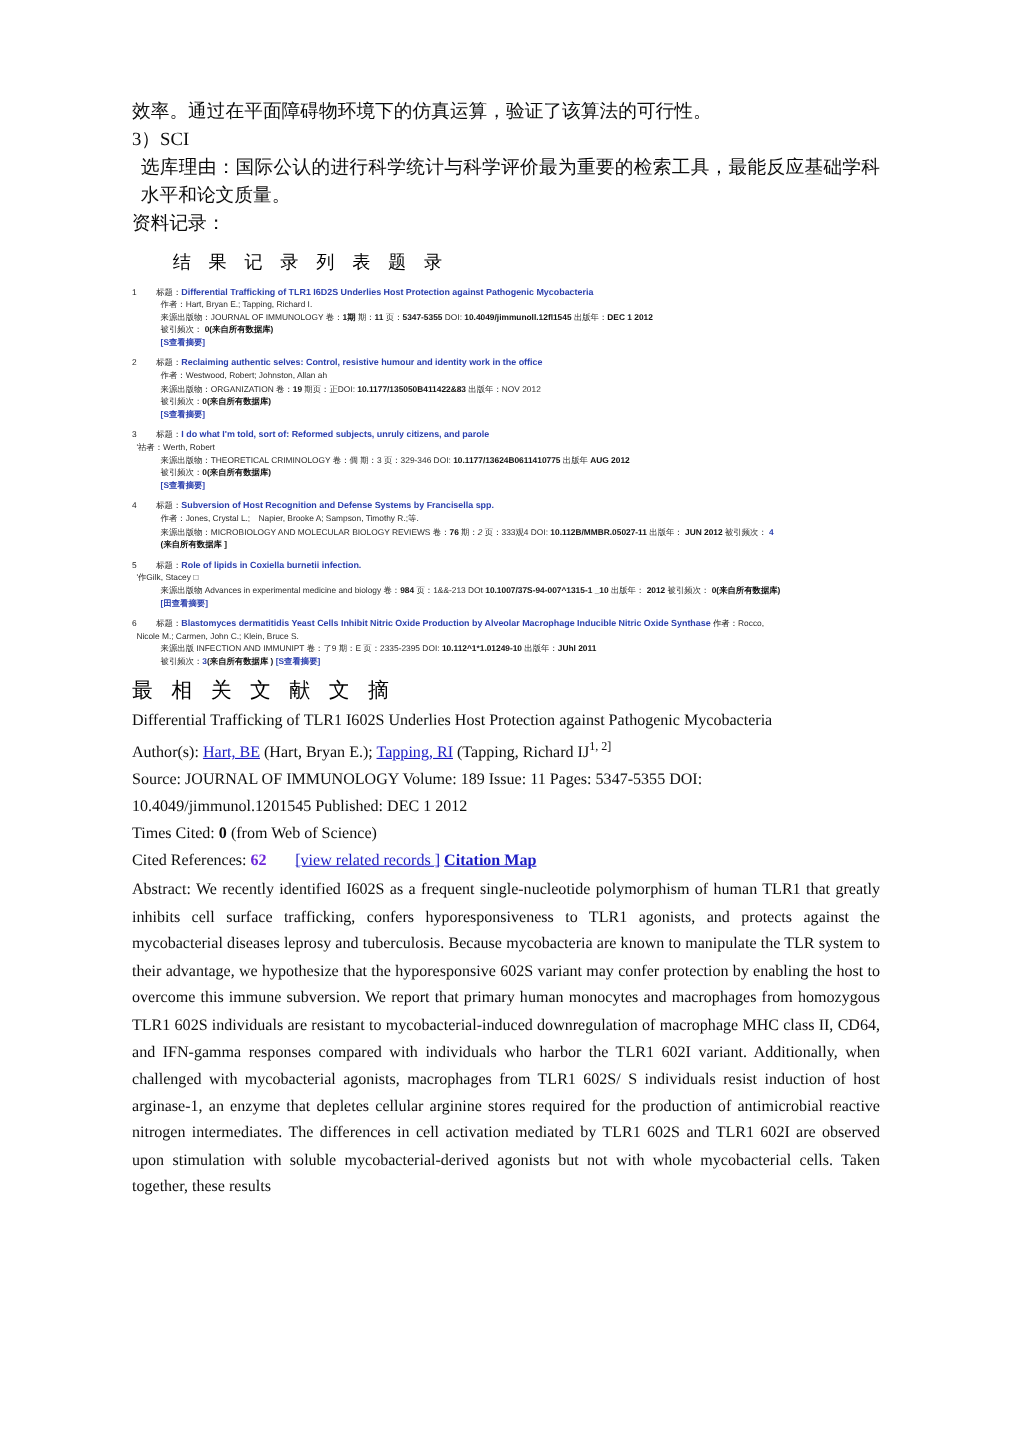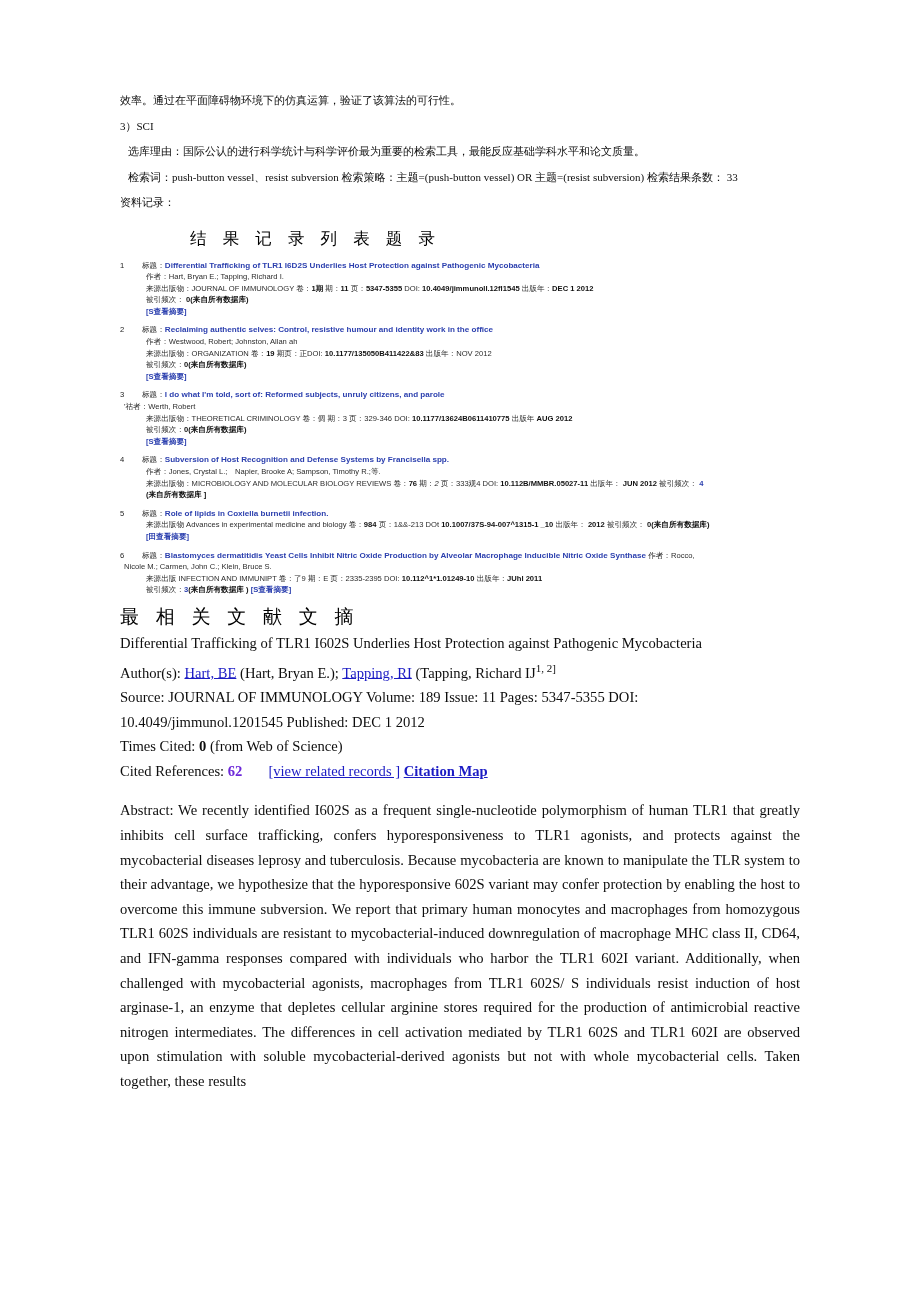--- a/index.html
+++ b/index.html
@@ -24,35 +24,35 @@
   .body-col {
     position: absolute;
     left: 120px;
     top: 88px;
     width: 680px;
   }
 
   
   .prose {
     font-family: "Liberation Serif", "DejaVu Serif", serif;
-    font-size: 11px;
+    font-size: 17px;
     line-height: 25.5px;
     color: #0d0d0d;
     text-align: justify;
   }
   .prose p {
     margin: 0 0 0 0;
   }
   .p-gap { margin-top: 4px; }
   .p-hang { padding-left: 8px; }
 
   
   .result-heading {
     margin-top: 10px;
-    margin-left: 70px;
+    margin-left: 37px;
     font-size: 16.5px;
     letter-spacing: 6px;
     line-height: 26px;
     font-family: "Liberation Serif", "DejaVu Serif", serif;
   }
 
   
   .records {
     margin-top: 8px;
     font-family: "Liberation Sans", "DejaVu Sans", sans-serif;
@@ -129,35 +129,34 @@
     font-weight: bold;
   }
   .bold { font-weight: bold; }
   .sup { font-size: 11px; vertical-align: super; }
   .abstract {
     font-family: "Liberation Serif", "DejaVu Serif", serif;
     font-size: 14.6px;
     line-height: 24.6px;
     text-align: justify;
     color: #0d0d0d;
-    margin-top: 15px;
+    margin-top: 2px;
   }
   .spacer-cited { display: inline-block; width: 26px; }
 </style>
 </head>
 <body>
 
 <div class="page">
   <div class="body-col">
 
     <div class="prose">
       <p>效率。通过在平面障碍物环境下的仿真运算，验证了该算法的可行性。</p>
       <p class="p-gap">3）SCI</p>
       <p class="p-gap p-hang">选库理由：国际公认的进行科学统计与科学评价最为重要的检索工具，最能反应基础学科水平和论文质量。</p>
-      <p class="p-hang">检索词：push-button vessel、resist subversion 检索策略：主题=(push-button vessel) OR 主题=(resist subversion) 检索结果条数：   33</p>
       <p>资料记录：</p>
     </div>
 
     <div class="result-heading">结 果 记 录 列 表 题 录</div>
 
     <div class="records">
 
       <div class="record">
         <span class="rec-num">1</span>
         <div class="rec-title-line">
@@ -247,20 +246,23 @@
         </div>
         <div class="rec-line">
           <span class="b">(来自所有数据库 ]</span>
         </div>
       </div>
 
       <div class="record">
         <span class="rec-num">5</span>
         <div class="rec-title-line">
           <span class="rec-label">标题：</span><span class="rec-title">Role of lipids in Coxiella burnetii infection.</span>
+        </div>
+        <div class="rec-line" style="margin-left:-22px">
+          <span>'作</span><span>Gilk, Stacey □</span>
         </div>
         <div class="rec-line">
           <span>来源出版物</span> <span>Advances in experimental medicine and biology</span>
           <span>卷：</span><span class="b">984</span>
           <span>页：</span><span>1&amp;&amp;-213</span>
           <span>DOt</span> <span class="b">10.1007/37S-94-007^1315-1 _10</span>
           <span>出版年：</span> <span class="b">2012</span>
           <span>被引频次：</span> <span class="b">0</span><span class="b">(来自所有数据库)</span>
         </div>
         <div class="rec-line">

